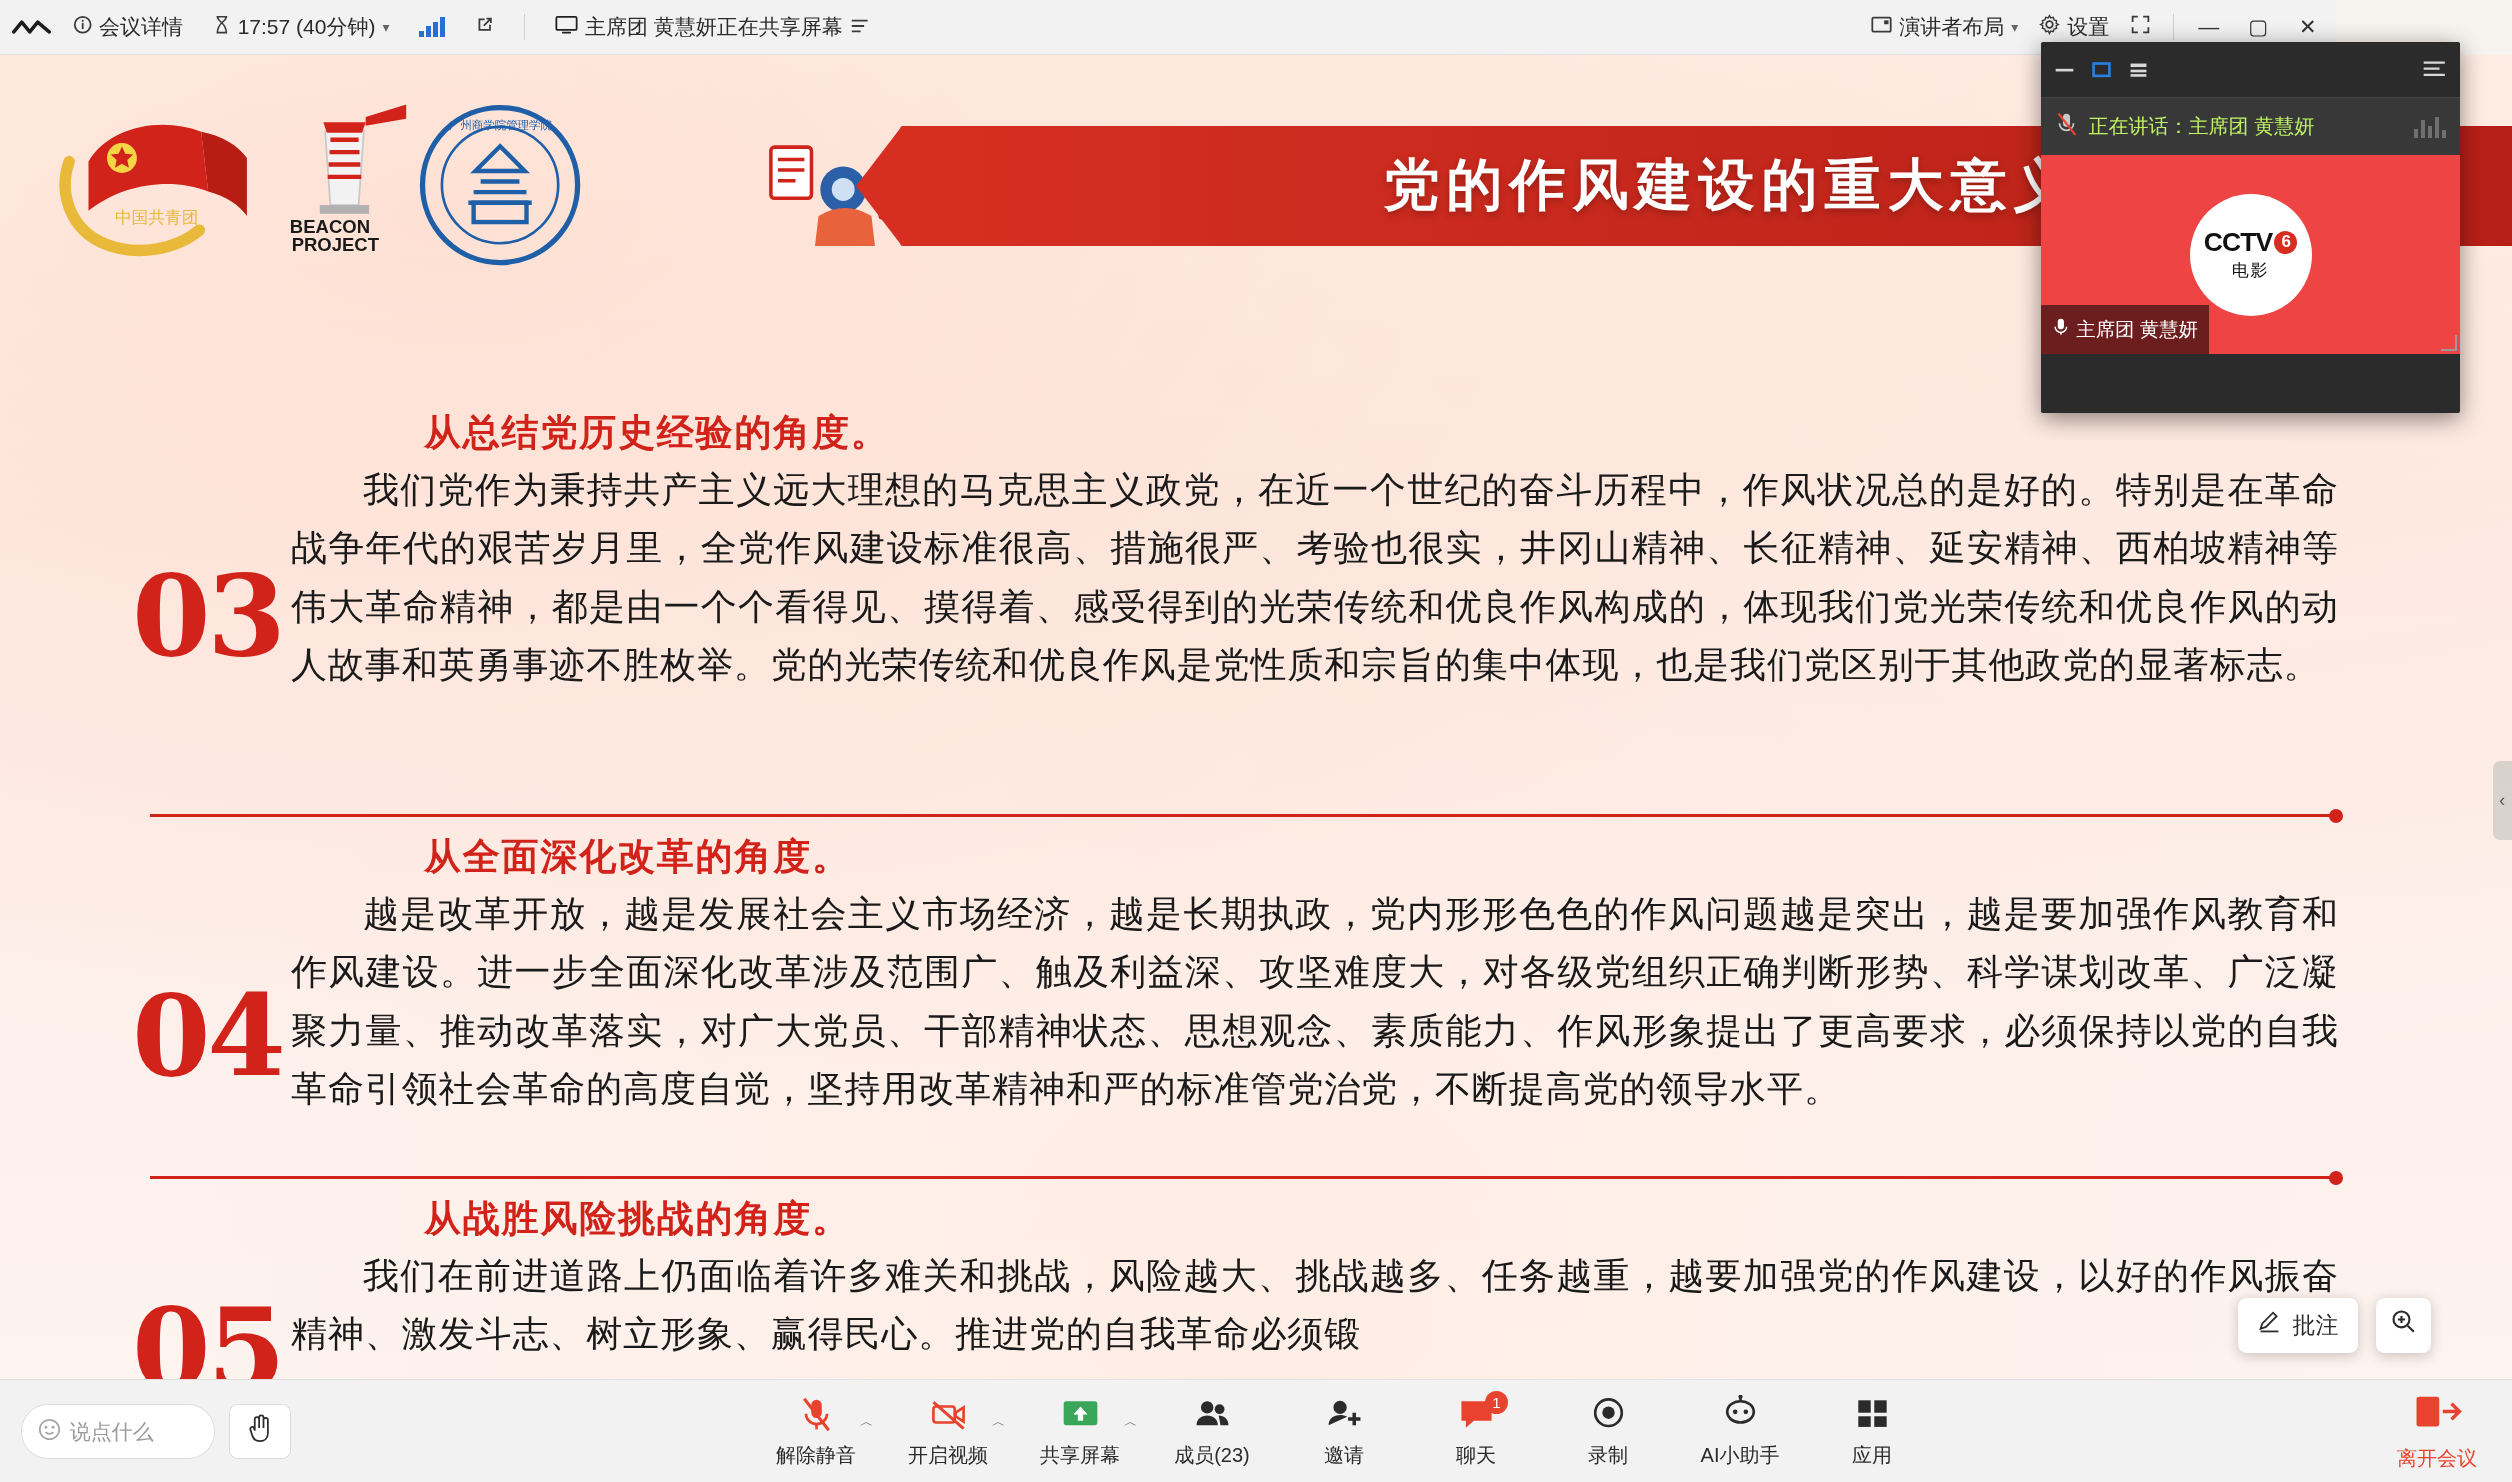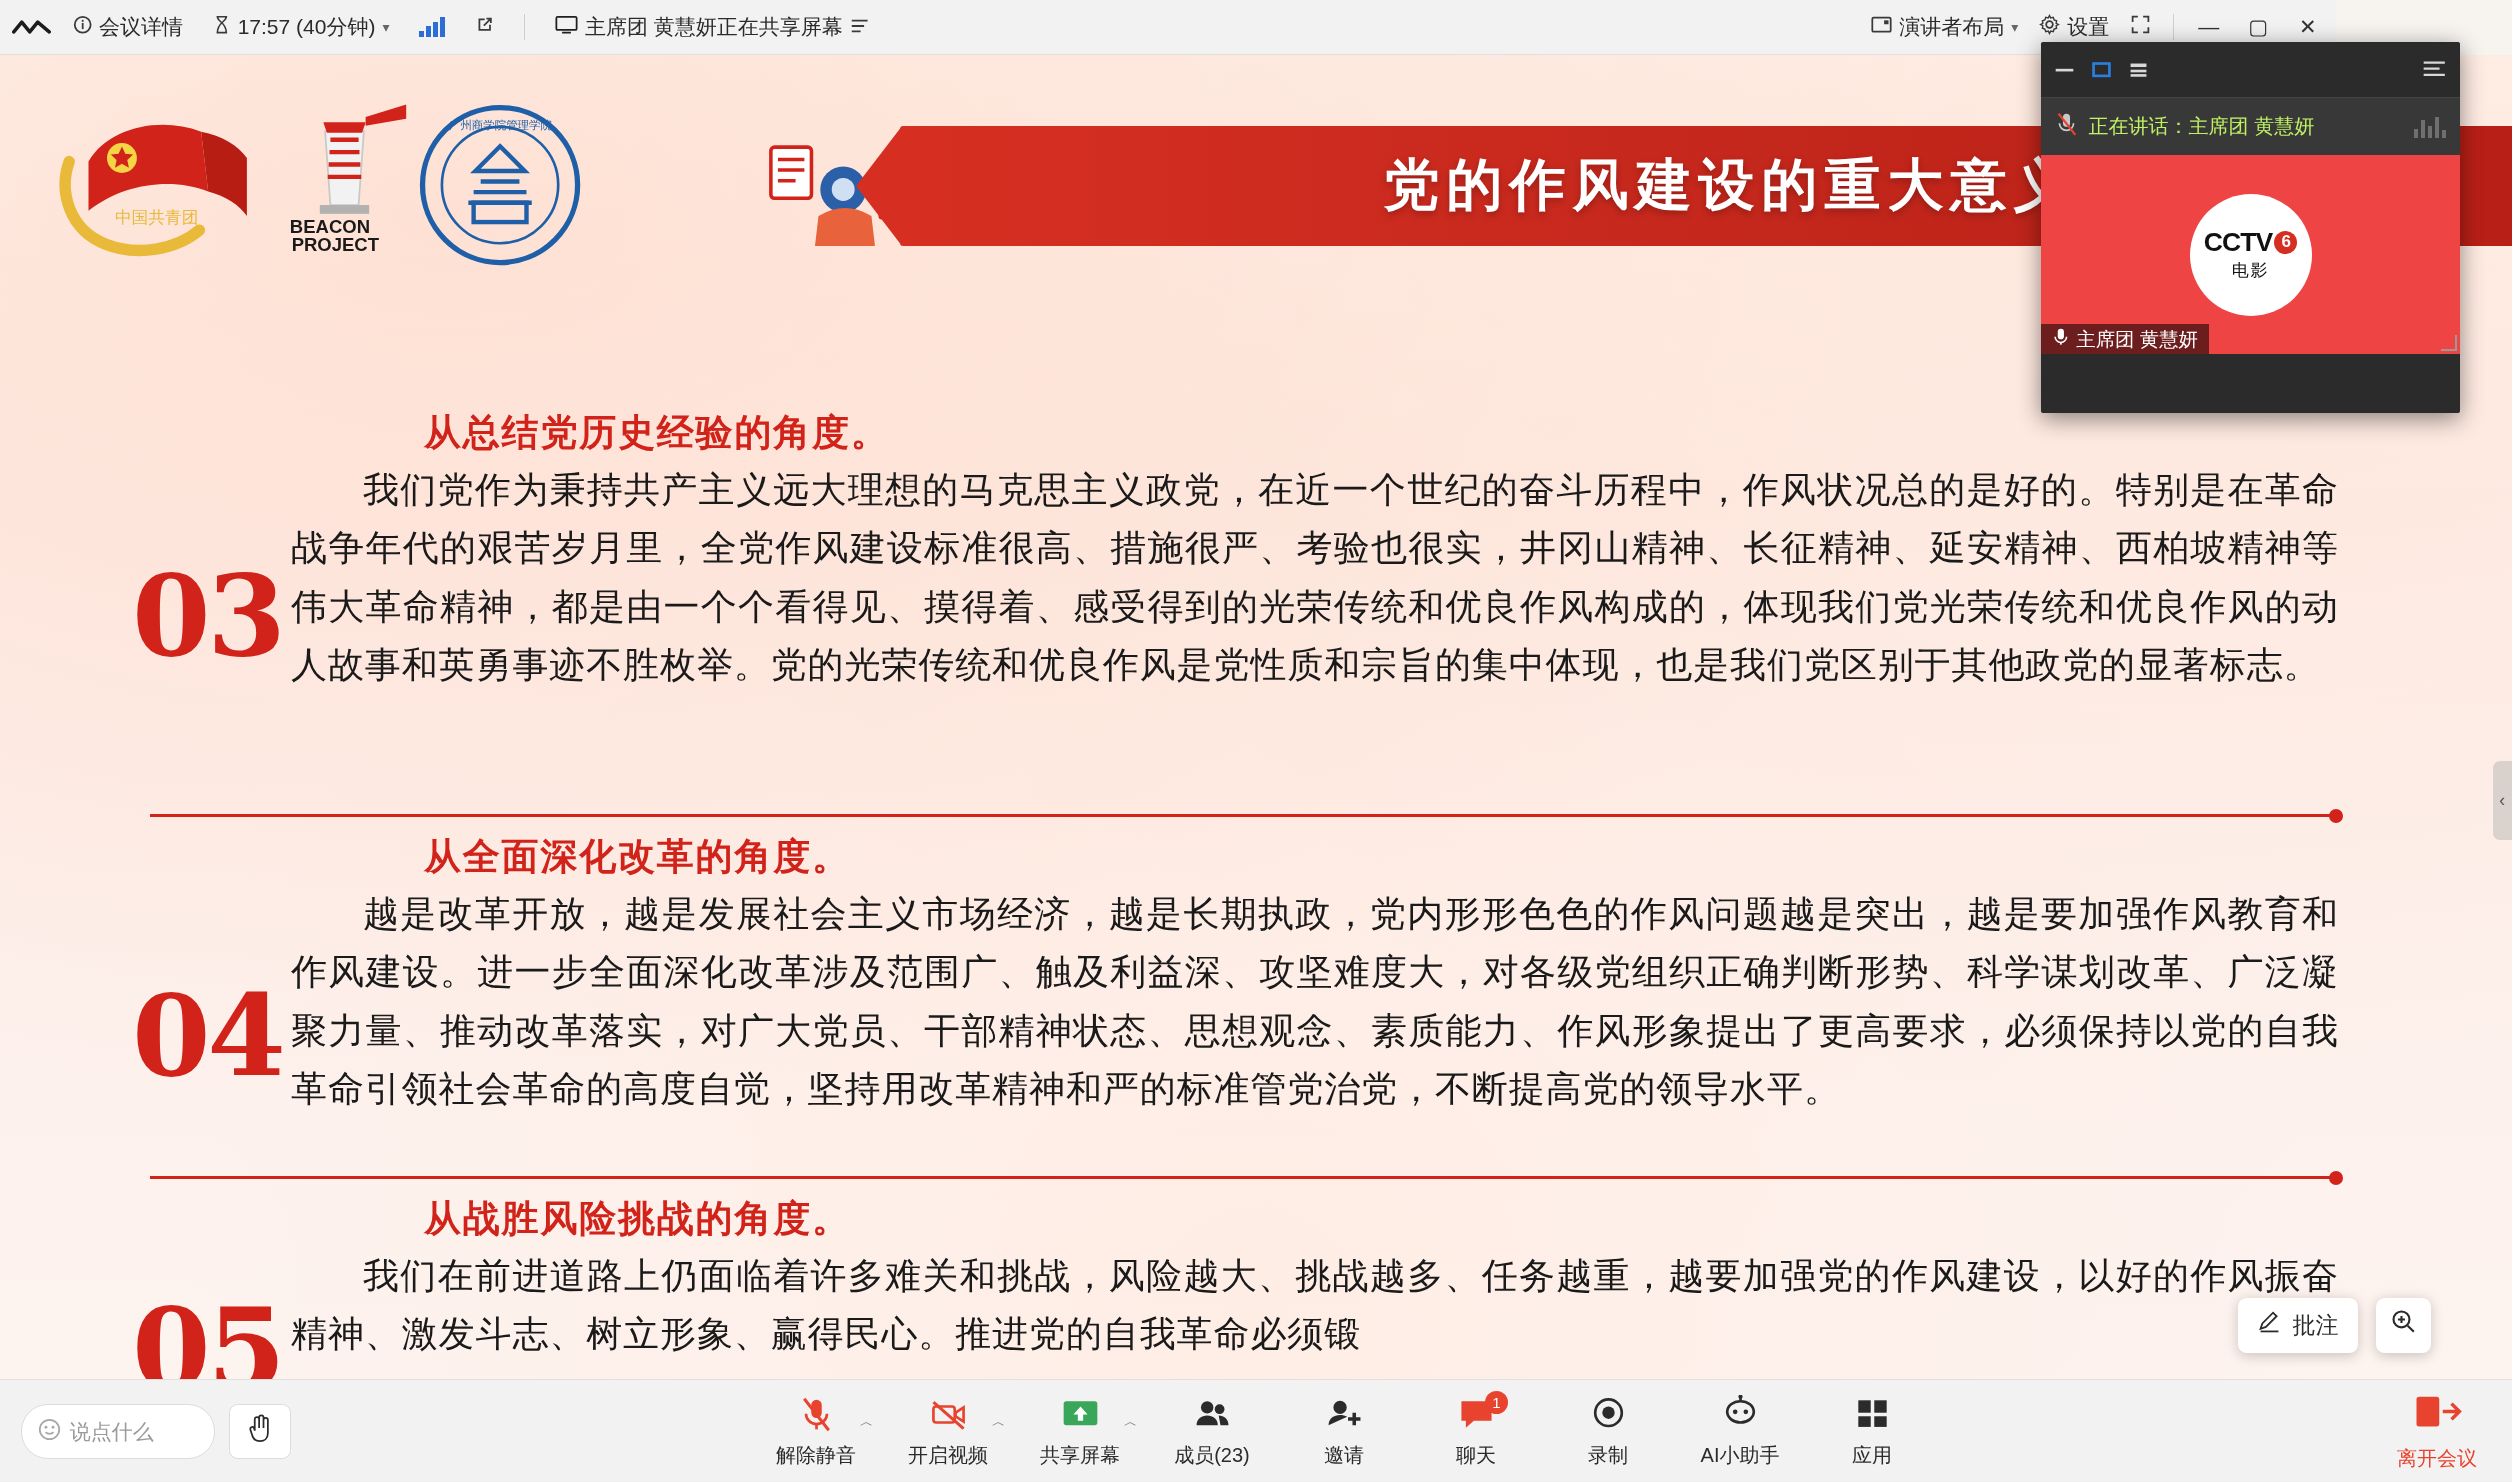--- a/index.html
+++ b/index.html
@@ -160,21 +160,21 @@
   .cctv-circle {
     width: 122px; height: 122px; border-radius: 50%;
     background: #fff; display: flex; flex-direction: column;
     align-items: center; justify-content: center; gap: 1.8px;
   }
   .cctv-top { font-size: 26.5px; font-weight: bold; color: #111; letter-spacing: -0.9px; display: flex; align-items: center; gap: 1.8px;}
   .cctv-6 { display: inline-flex; width: 23px; height: 23px; border-radius: 50%; background: #d62f22; color: #fff; font-size: 17px; align-items: center; justify-content: center; }
   .cctv-bot { font-size: 17px; color: #111; letter-spacing: 1.8px; }
   .vp-namebar {
     position: absolute; left: 0; bottom: 0;
-    height: 30px; display: flex; align-items: center; gap: 7px;
+    height: 49px; display: flex; align-items: center; gap: 7px;
     padding: 0 10.6px; background: rgba(0,0,0,.55);
     color: #fff; font-size: 19.4px;
   }
   .vp-resize {
     position: absolute; right: 2.6px; bottom: 2.6px; width: 16px; height: 16px;
     border-right: 2.6px solid #9a9a9a; border-bottom: 2.6px solid #9a9a9a;
   }
   .waveform { display: flex; align-items: flex-end; gap: 2.6px; height: 23px; }
   .waveform i { width: 4.4px; background: #6f6f6f; }
 

